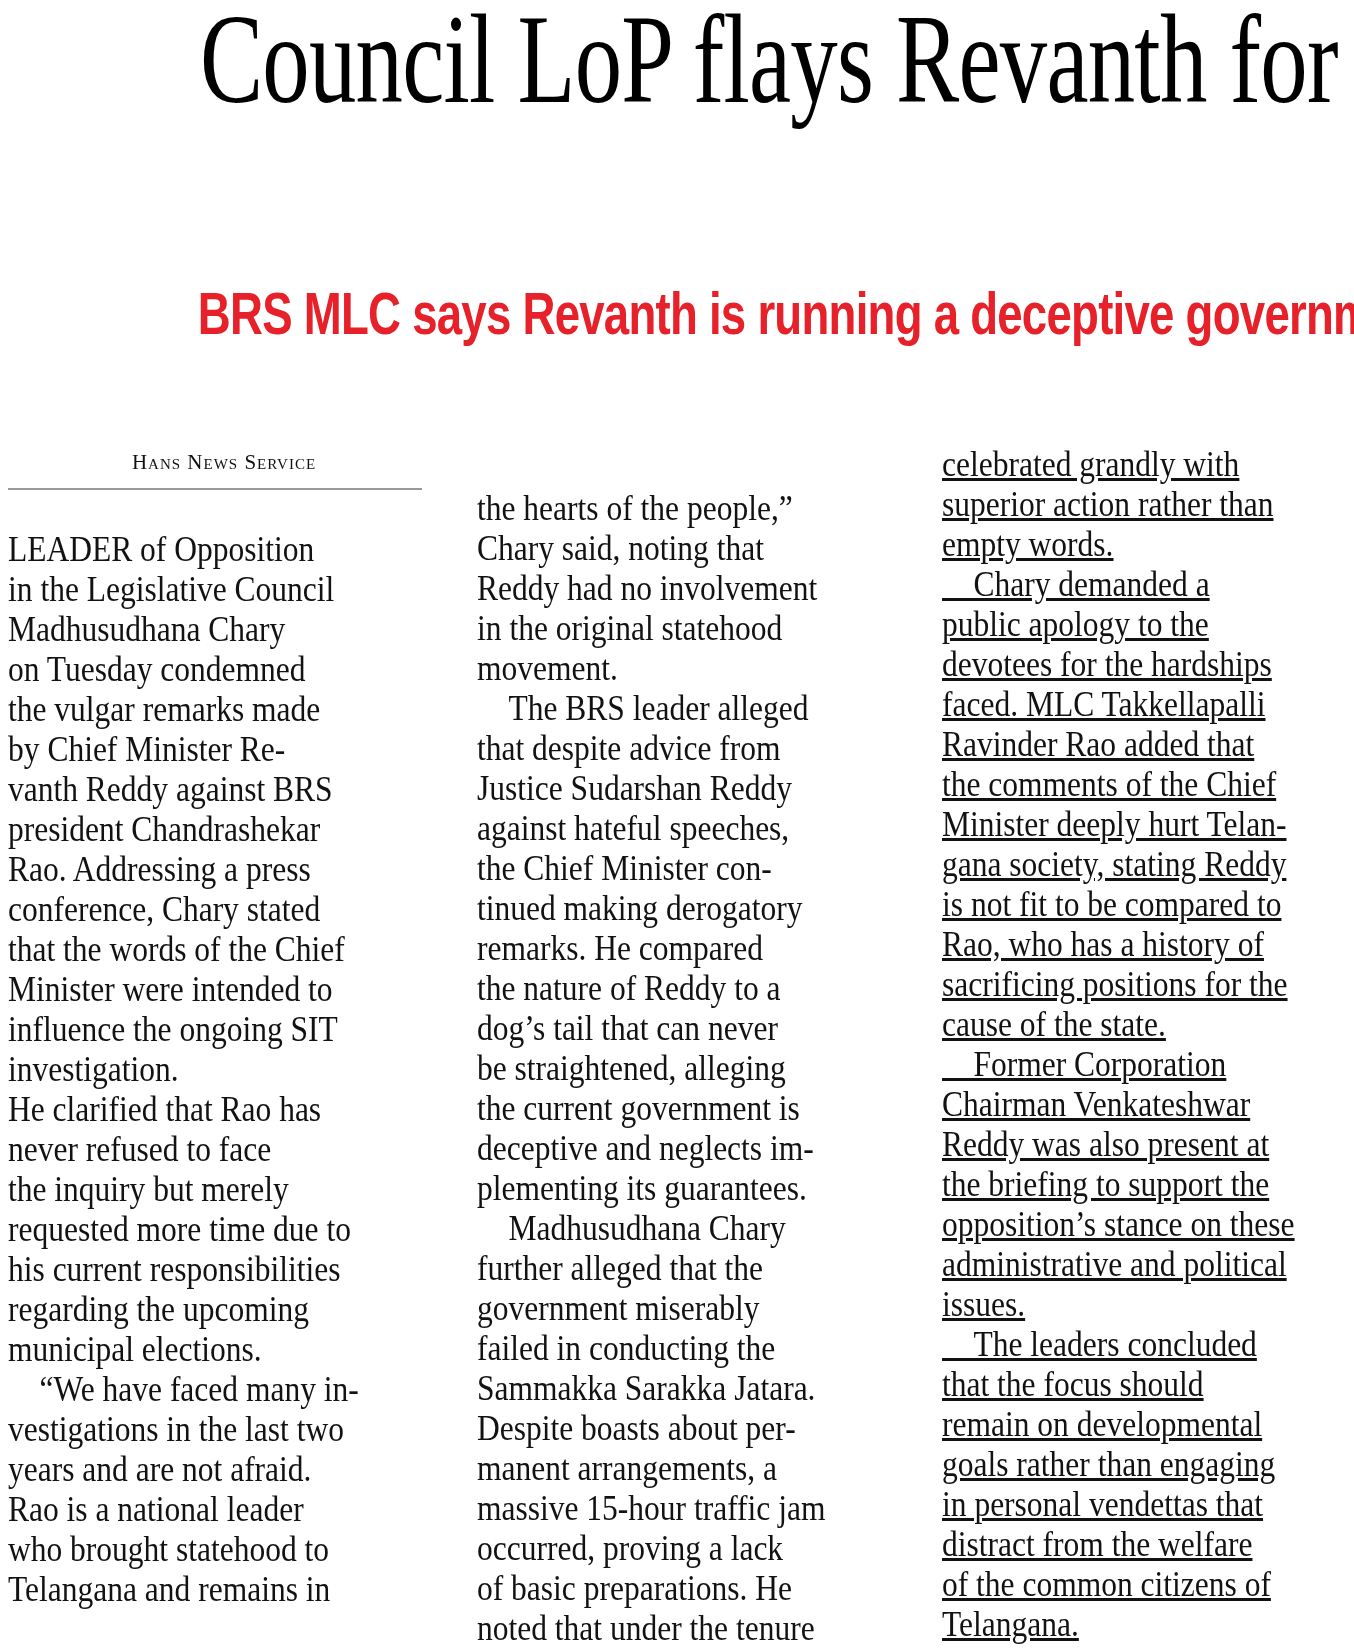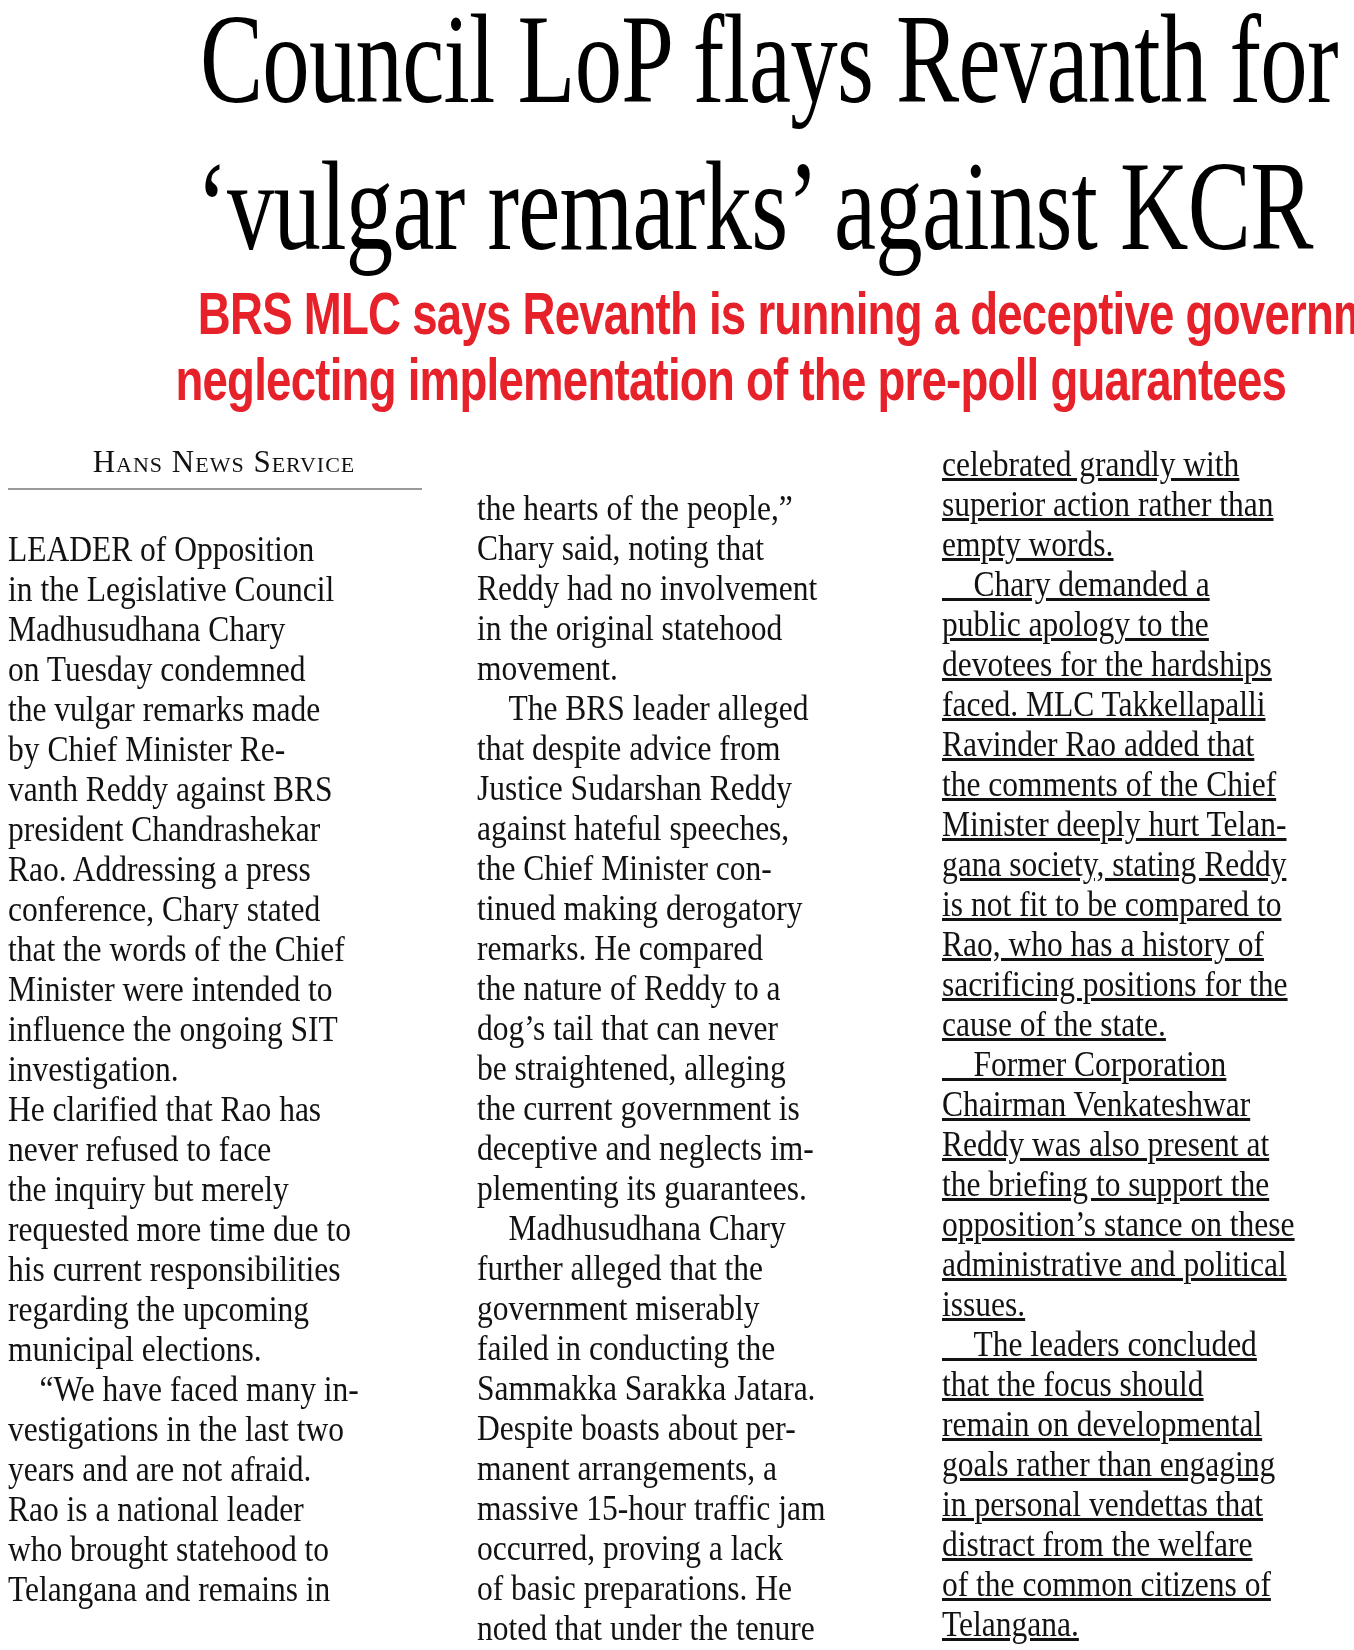--- a/index.html
+++ b/index.html
@@ -31,46 +31,44 @@
   .subhead .squeeze { transform:scaleX(0.76); transform-origin:50% 50%; }
 
   
   .col { position:absolute; color:#121212; }
   .col1 { left:8px;   top:442px; width:432px; }
   .col2 { left:477px; top:445px; width:426px;margin-top:44px; }
   .col3 { left:942px; top:445px; width:412px;text-decoration:underline; }
 
   .byline {
     text-align:center; font-variant:small-caps;
-    font-size:31px; line-height:40px; letter-spacing:1px; color:#111;
+    font-size:21px; line-height:40px; letter-spacing:1px; color:#111;
   }
   .byline-rule {
     border:none; border-top:2px solid #9a9a9a;
     margin:6px 0 0 0; width:414px;
   }
   .lines {
     font-size:35px; line-height:40px;
     transform:scaleX(0.9); transform-origin:0 0;
   }
   .col1 .lines { margin-top:40px; }
   .line { white-space:pre; }
 </style>
 </head>
 <body>
 
 <div class="page">
 
   <header class="headline">
     <div><span class="squeeze">Council LoP flays Revanth for</span></div>
-    <div><span class="squeeze">‘vulgar remarks’ against KCR</span></div>
   </header>
 
   <div class="subhead" style="color: rgb(230, 33, 42);">
     <div><span class="squeeze">BRS MLC says Revanth is running a deceptive government,</span></div>
-    <div><span class="squeeze">neglecting implementation of the pre-poll guarantees</span></div>
   </div>
 
   <section class="col col1">
     <div class="byline">
       <div>Hans News Service</div>
     </div>
     <hr class="byline-rule">
     <div class="lines">
         <div class="line">LEADER of Opposition</div>
         <div class="line">in the Legislative Council</div>

